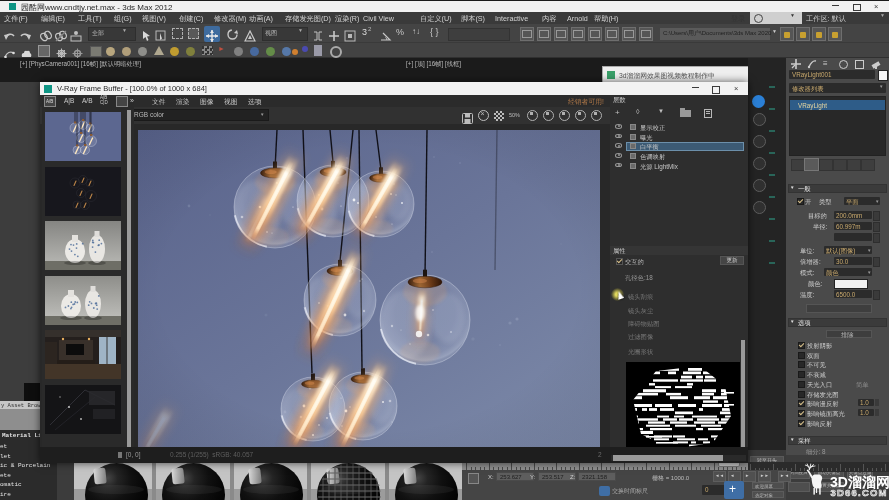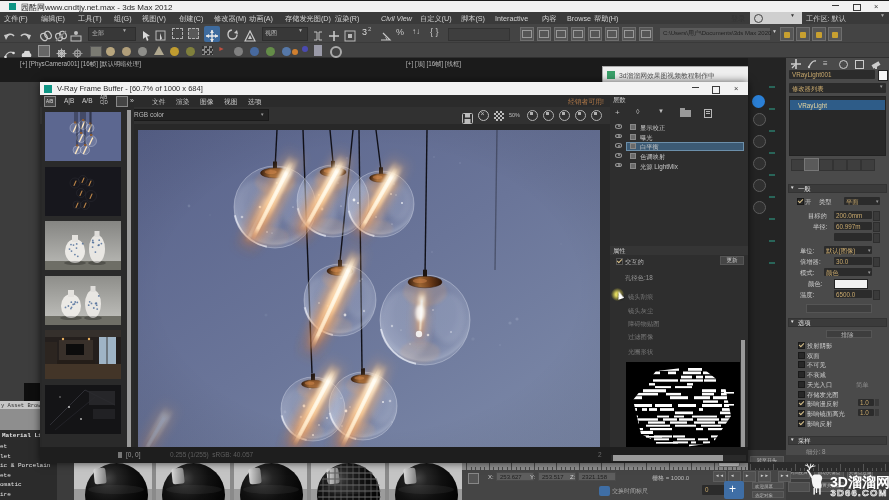--- a/index.html
+++ b/index.html
@@ -24,26 +24,26 @@
     <span class="t" style="left:4px;top:2px;">文件(F)</span>
     <span class="t" style="left:41px;top:2px;">编辑(E)</span>
     <span class="t" style="left:78px;top:2px;">工具(T)</span>
     <span class="t" style="left:114px;top:2px;">组(G)</span>
     <span class="t" style="left:142px;top:2px;">视图(V)</span>
     <span class="t" style="left:179px;top:2px;">创建(C)</span>
     <span class="t" style="left:214px;top:2px;">修改器(M)</span>
     <span class="t" style="left:249px;top:2px;">动画(A)</span>
     <span class="t" style="left:285px;top:2px;">存储发光图(D)</span>
     <span class="t" style="left:335px;top:2px;">渲染(R)</span>
-    <span class="t" style="left:381px;top:2px;font-style:italic;">Civil View</span>
+    <span class="t" style="left:363px;top:2px;">Civil View</span>
     <span class="t" style="left:420px;top:2px;">自定义(U)</span>
     <span class="t" style="left:461px;top:2px;">脚本(S)</span>
     <span class="t" style="left:495px;top:2px;">Interactive</span>
     <span class="t" style="left:542px;top:2px;">内容</span>
-    <span class="t" style="left:567px;top:2px;">Browse</span>
+    <span class="t" style="left:567px;top:2px;">Arnold</span>
     <span class="t" style="left:594px;top:2px;">帮助(H)</span>
 <span class="t" style="left:750px;top:0;width:52px;height:12px;background:#cfcfcf;"></span>
 <span class="circ" style="left:754px;top:2px;width:7px;height:7px;border:1px solid #444;"></span>
 <span class="t" style="left:731px;top:2px;color:#333;">登录</span>
 <span class="t" style="left:790px;top:0px;color:#333;font-size:5px;">▼</span>
 <span class="t" style="left:806px;top:2px;color:#c8c8c8;">工作区: 默认</span>
 <span class="t" style="left:880px;top:0px;color:#aaa;font-size:5px;">▼</span>
 </div>
 <div class="abs" style="left:0;top:24px;width:889px;height:19px;background:#444444;border-bottom:1px solid #3a3a3a;box-sizing:border-box;color:#c8c8c8;">
     <span class="t" style="left:4px;top:4px;width:12px;height:11px;"><svg width="12" height="11" viewBox="0 0 12 11">
@@ -530,21 +530,21 @@
 <path d="M15,14.5 L20.5,13.5 L20.5,14.3 L15.5,15.3 Z"></path>
 <path d="M13.8,16.5 L11.5,11.8 L12.3,11.4 L14.5,15.8 Z"></path>
 <path d="M13.2,14.8 L9.8,13.2 L10.2,12.4 L13.6,14 Z"></path>
 </g>
 <text x="35" y="34.5" font-family="Liberation Sans" font-size="14" font-weight="bold" fill="#fff">3D溜溜网</text>
 <text x="35.5" y="44" font-family="Liberation Sans" font-size="9.5" font-weight="bold" fill="#8a8a8a" stroke="#fff" stroke-width="0.55" textLength="56">3D66.COM</text>
 </svg></div>
 <div class="abs" style="left:40px;top:82px;width:708px;height:381px;background:#282828;box-shadow:0 0 8px rgba(0,0,0,.65);">
 <div class="abs" style="left:0;top:0;width:708px;height:13px;background:#f2f2f2;color:#2a2a2a;font-size:7.5px;">
 <span class="t" style="left:4px;top:2.5px;width:8px;height:8px;background:#0e9584;"></span>
-<span class="t" style="left:17px;top:2px;">V-Ray Frame Buffer - [60.7% of 1000 x 684]</span>
+<span class="t" style="left:17px;top:2px;">V-Ray Frame Buffer - [100.0% of 1000 x 684]</span>
 <span class="t" style="left:652px;top:5px;width:7px;height:1.2px;background:#3a3a3a;"></span>
 <span class="t" style="left:672px;top:3.5px;width:6px;height:6px;border:1px solid #3a3a3a;"></span>
 <span class="t" style="left:694px;top:2px;color:#3a3a3a;font-size:7.5px;">×</span>
 </div>
 <div class="abs" style="left:0;top:13px;width:708px;height:12px;background:#2b2b2b;color:#c6c6c6;font-size:6.8px;">
 <span class="t" style="left:112px;top:2px;">文件</span>
       <span class="t" style="left:136px;top:2px;">渲染</span>
 <span class="t" style="left:160px;top:2px;">图像</span>
       <span class="t" style="left:184px;top:2px;">视图</span>
 <span class="t" style="left:208px;top:2px;">选项</span>

